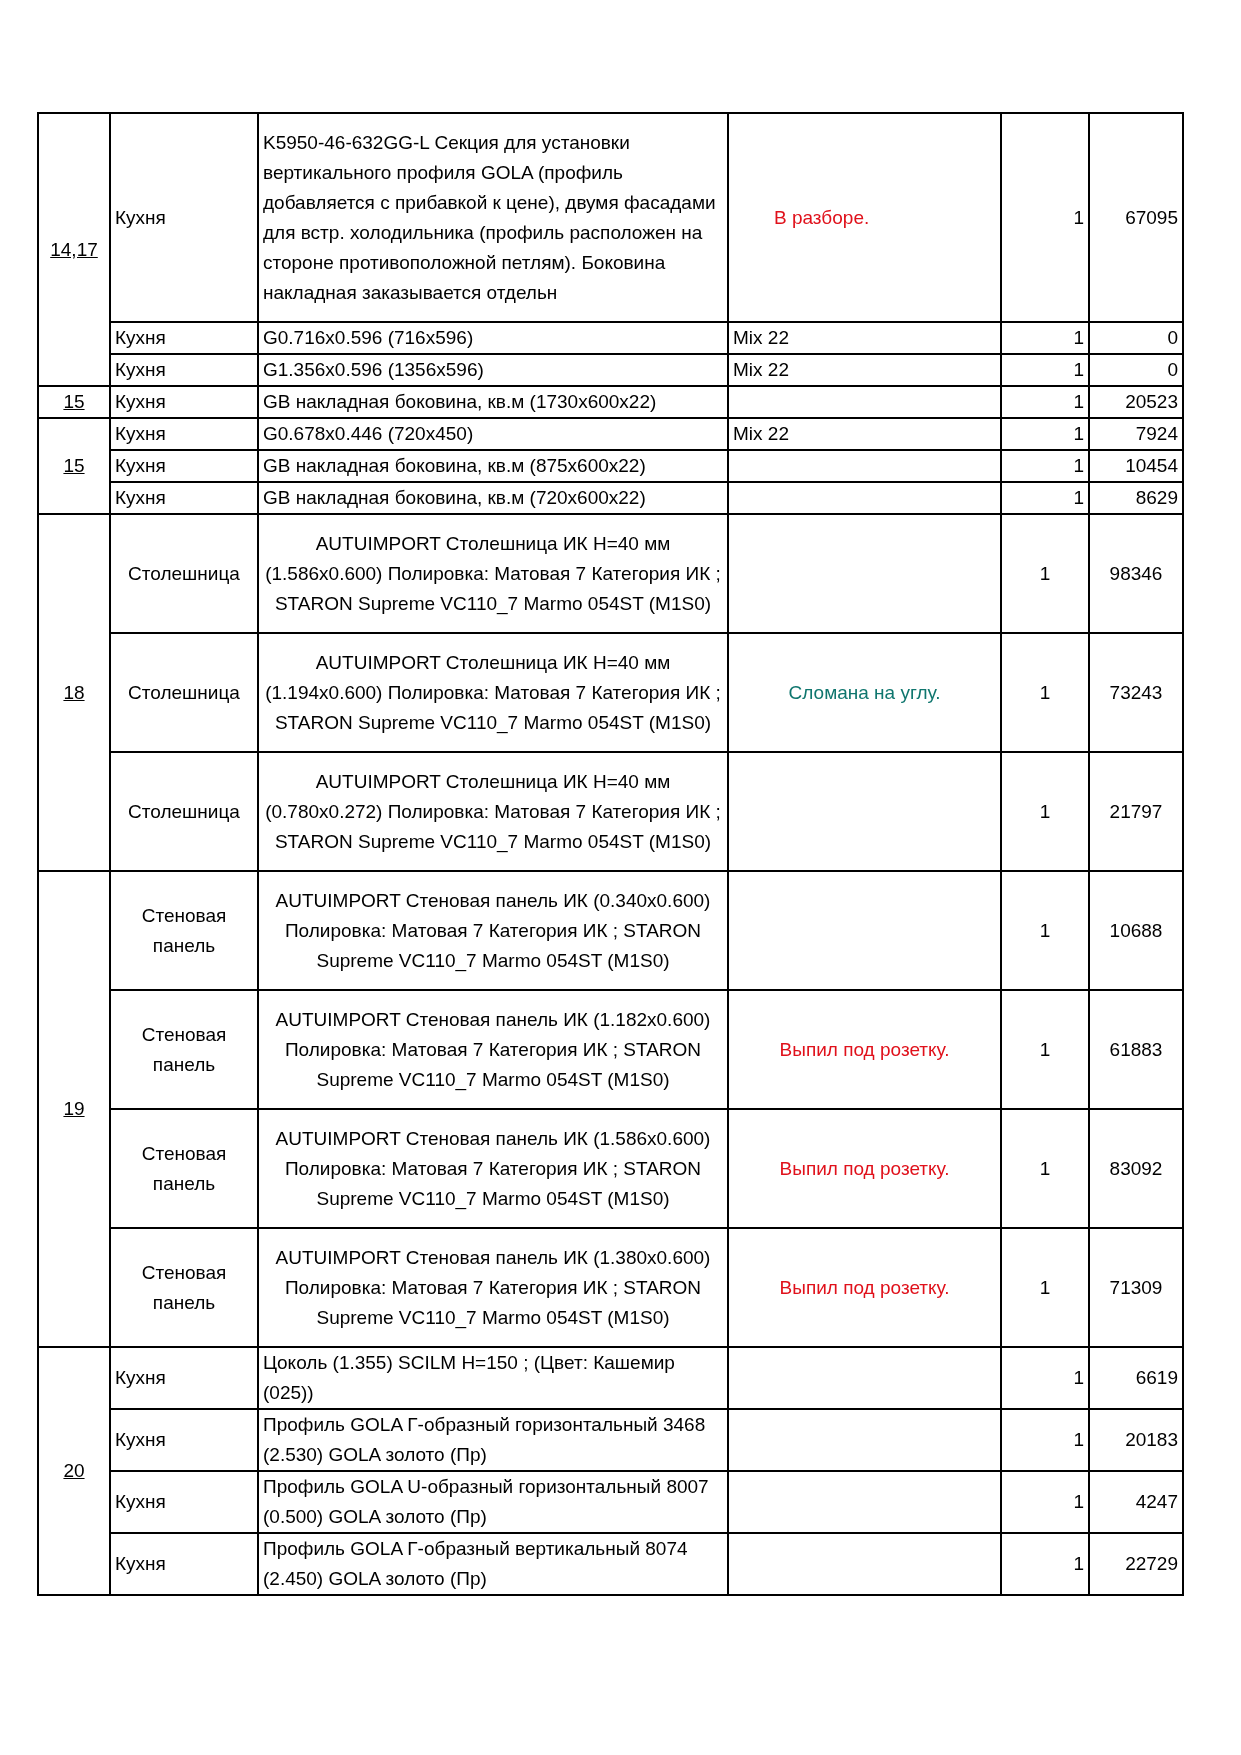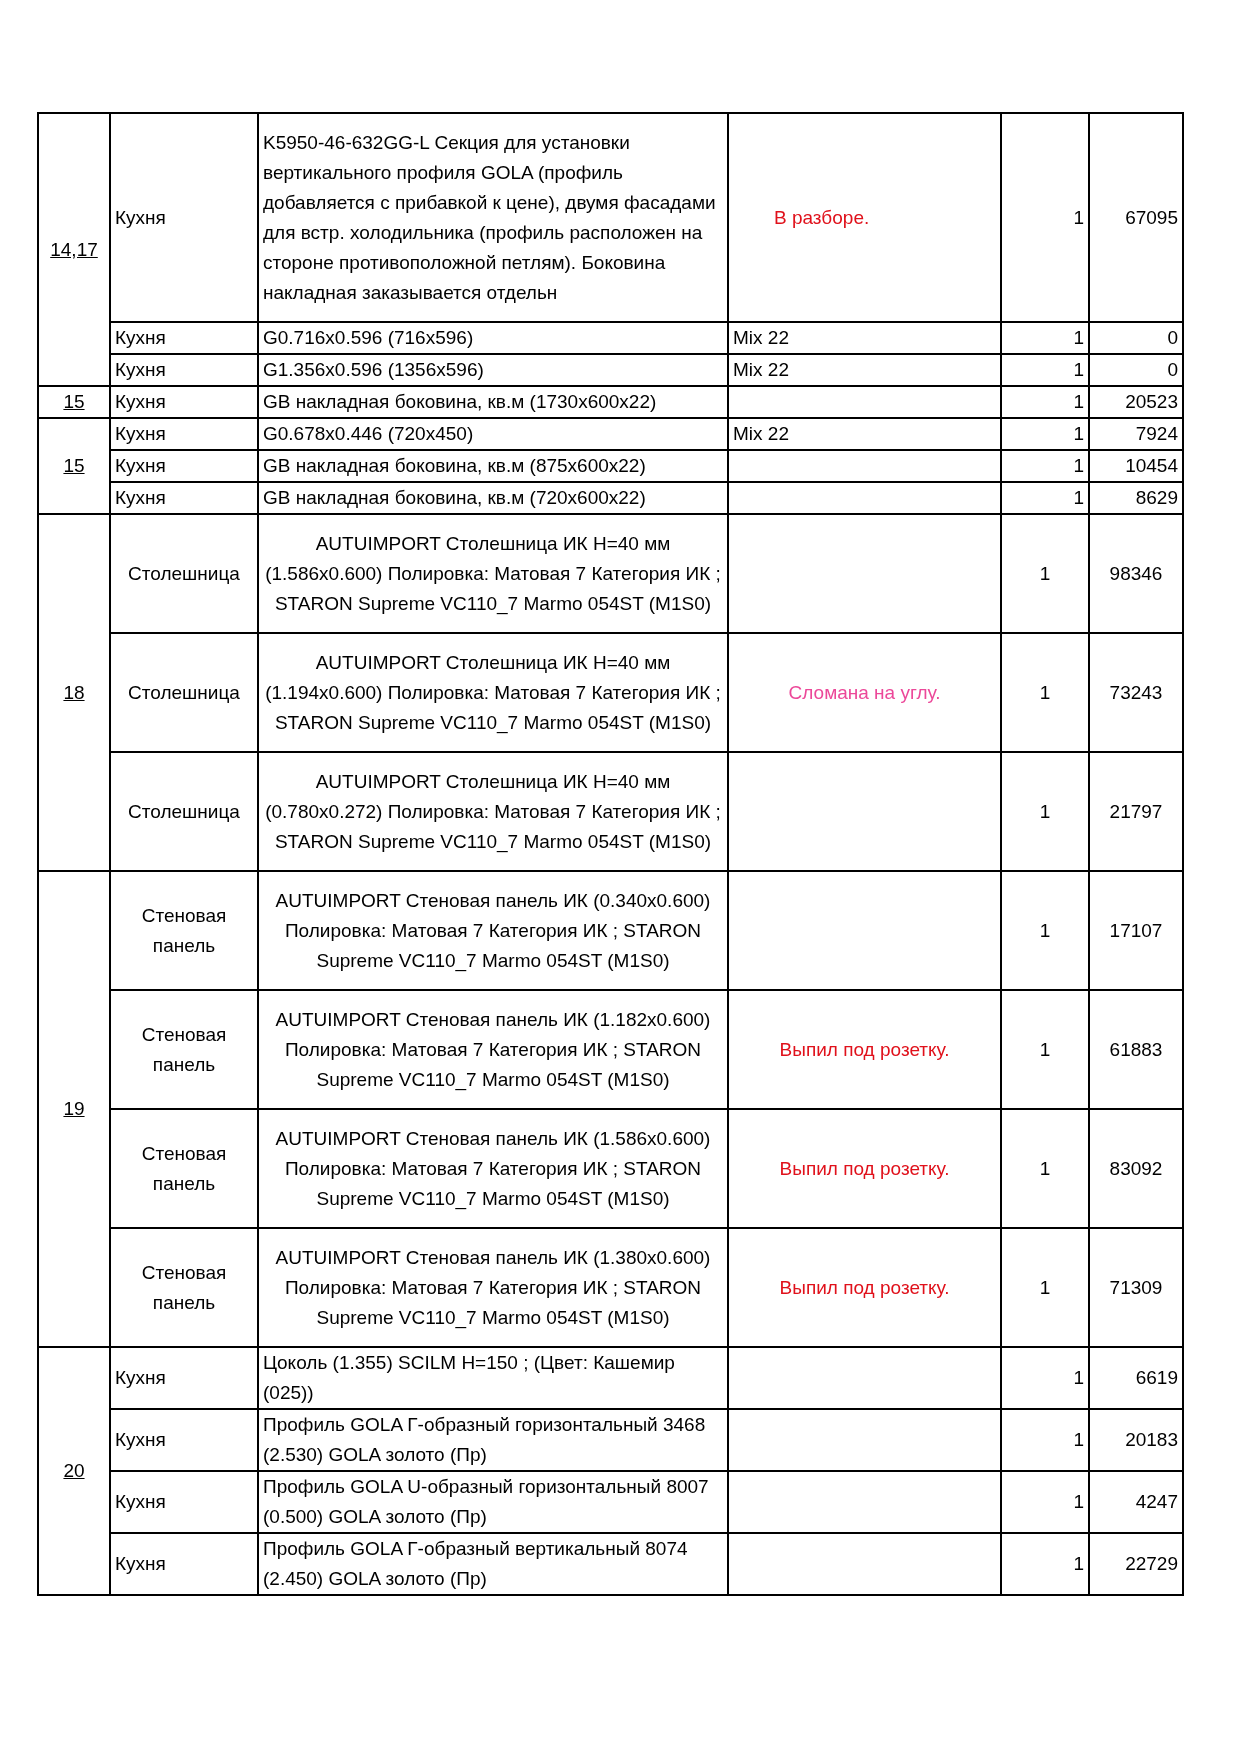--- a/index.html
+++ b/index.html
@@ -103,39 +103,39 @@
       <td class="num" rowspan="3">18</td>
       <td class="cat">Столешница</td>
       <td class="desc">AUTUIMPORT Столешница ИК H=40 мм (1.586x0.600) Полировка: Матовая  7 Категория ИК ; STARON Supreme VC110_7 Marmo 054ST (M1S0)</td>
       <td class="note" style="color: rgb(224, 17, 27);"></td>
       <td class="qty">1</td>
       <td class="price">98346</td>
     </tr>
     <tr class="h121">
       <td class="cat">Столешница</td>
       <td class="desc">AUTUIMPORT Столешница ИК H=40 мм (1.194x0.600) Полировка: Матовая  7 Категория ИК ; STARON Supreme VC110_7 Marmo 054ST (M1S0)</td>
-      <td class="note" style="color: #ec4899; border-radius: 30px;">Сломана на углу.</td>
+      <td class="note" style="color: #0f766e; border-radius: 30px;">Сломана на углу.</td>
       <td class="qty">1</td>
       <td class="price">73243</td>
     </tr>
     <tr class="h121">
       <td class="cat">Столешница</td>
       <td class="desc">AUTUIMPORT Столешница ИК H=40 мм (0.780x0.272) Полировка: Матовая  7 Категория ИК ; STARON Supreme VC110_7 Marmo 054ST (M1S0)</td>
       <td class="note" style="color: rgb(224, 17, 27);"></td>
       <td class="qty">1</td>
       <td class="price">21797</td>
     </tr>
 
     <tr class="h121">
       <td class="num" rowspan="4">19</td>
       <td class="cat">Стеновая панель</td>
       <td class="desc">AUTUIMPORT Стеновая панель ИК (0.340x0.600) Полировка: Матовая  7 Категория ИК ; STARON Supreme VC110_7 Marmo 054ST (M1S0)</td>
       <td class="note" style="color: rgb(224, 17, 27);"></td>
       <td class="qty">1</td>
-      <td class="price">17107</td>
+      <td class="price">10688</td>
     </tr>
     <tr class="h121">
       <td class="cat">Стеновая панель</td>
       <td class="desc">AUTUIMPORT Стеновая панель ИК (1.182x0.600) Полировка: Матовая  7 Категория ИК ; STARON Supreme VC110_7 Marmo 054ST (M1S0)</td>
       <td class="note" style="color: rgb(224, 17, 27);">Выпил под розетку.</td>
       <td class="qty">1</td>
       <td class="price">61883</td>
     </tr>
     <tr class="h121">
       <td class="cat">Стеновая панель</td>

